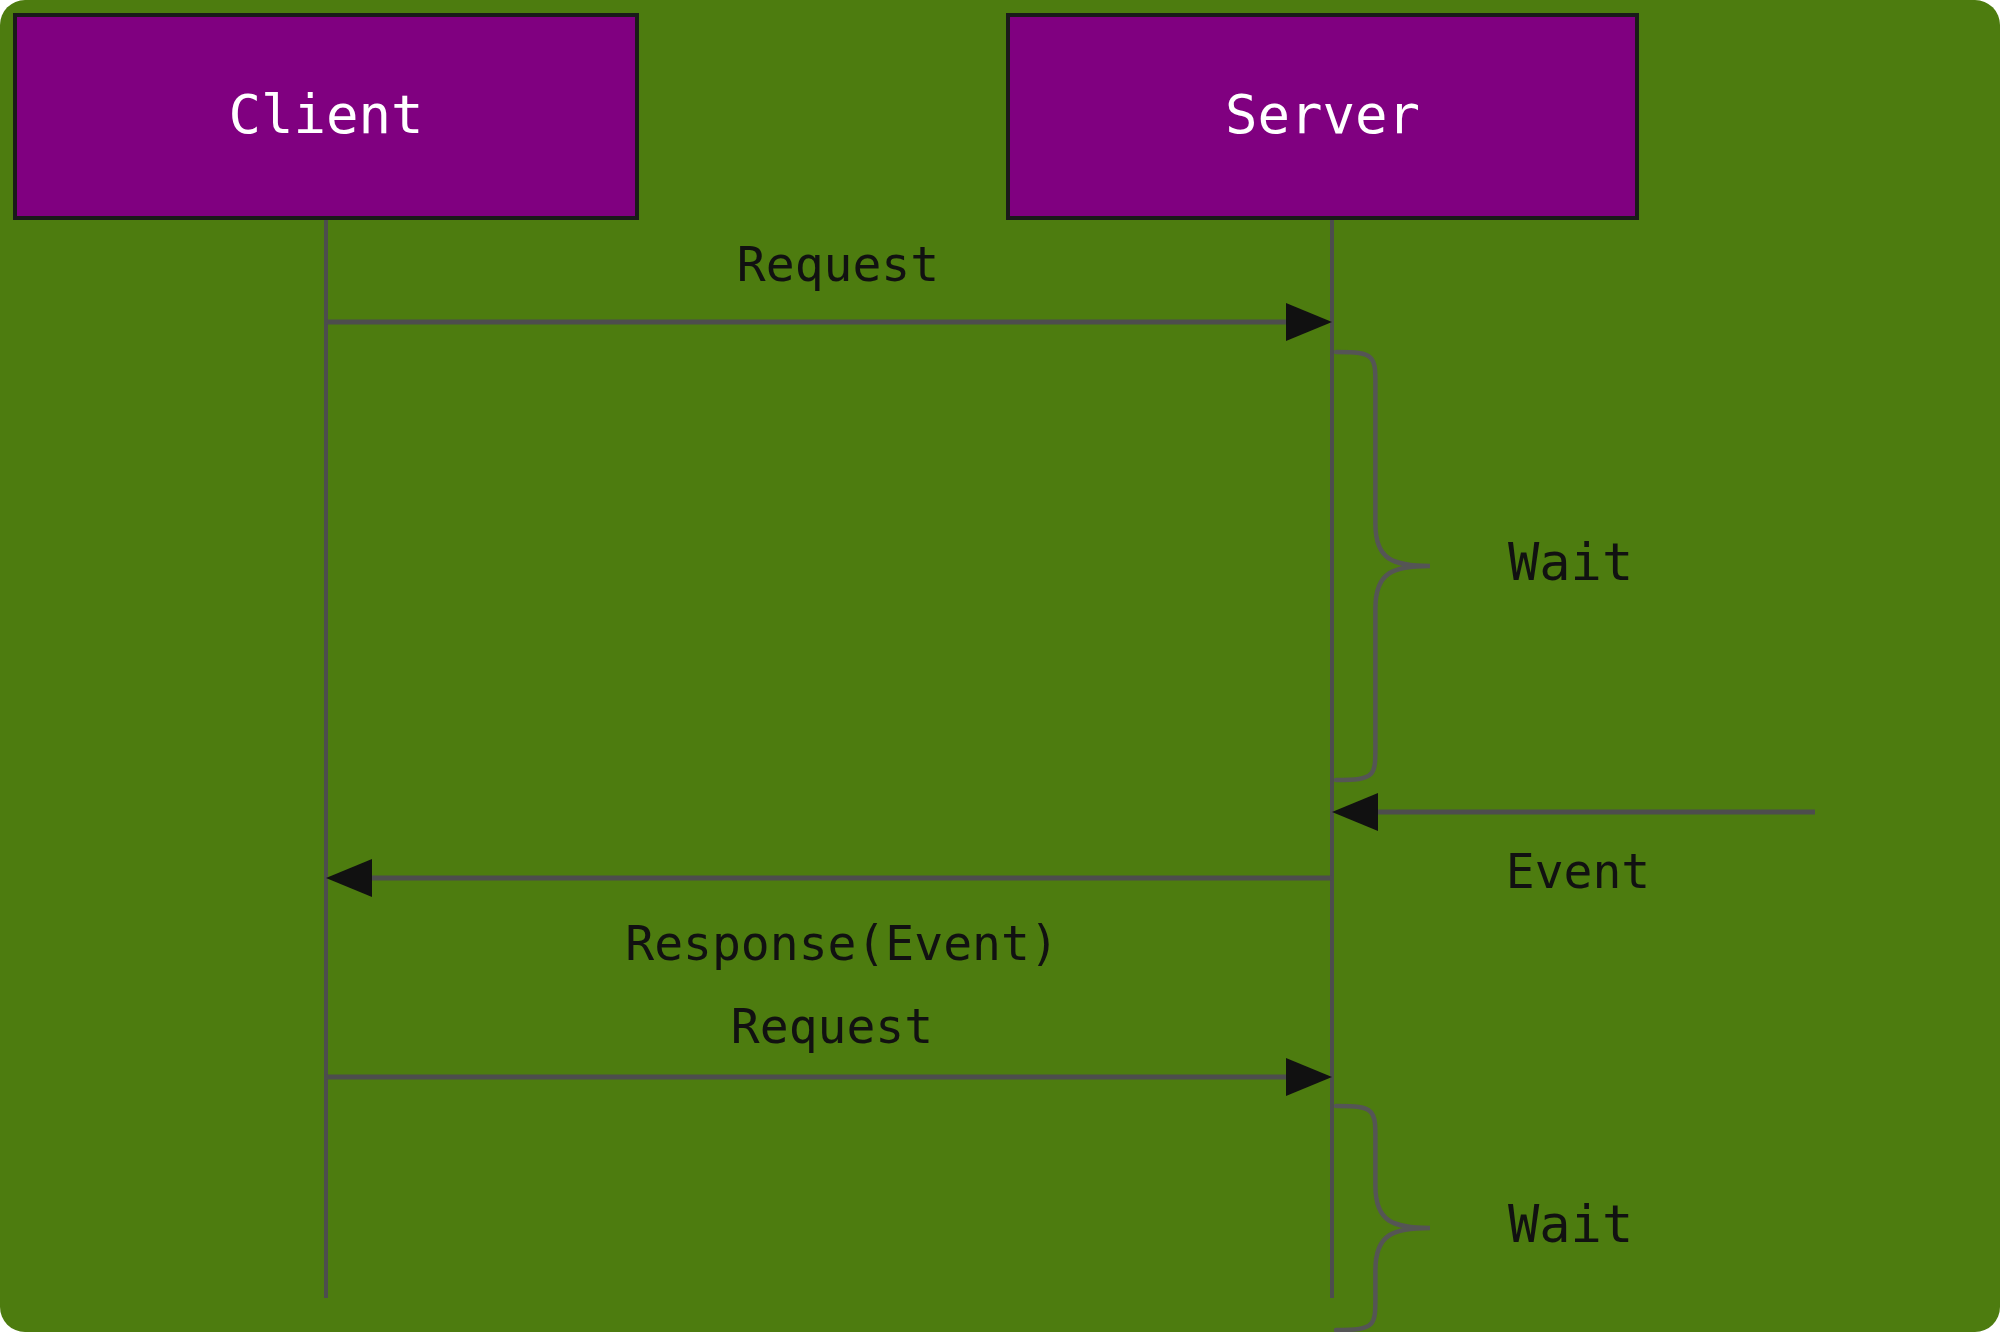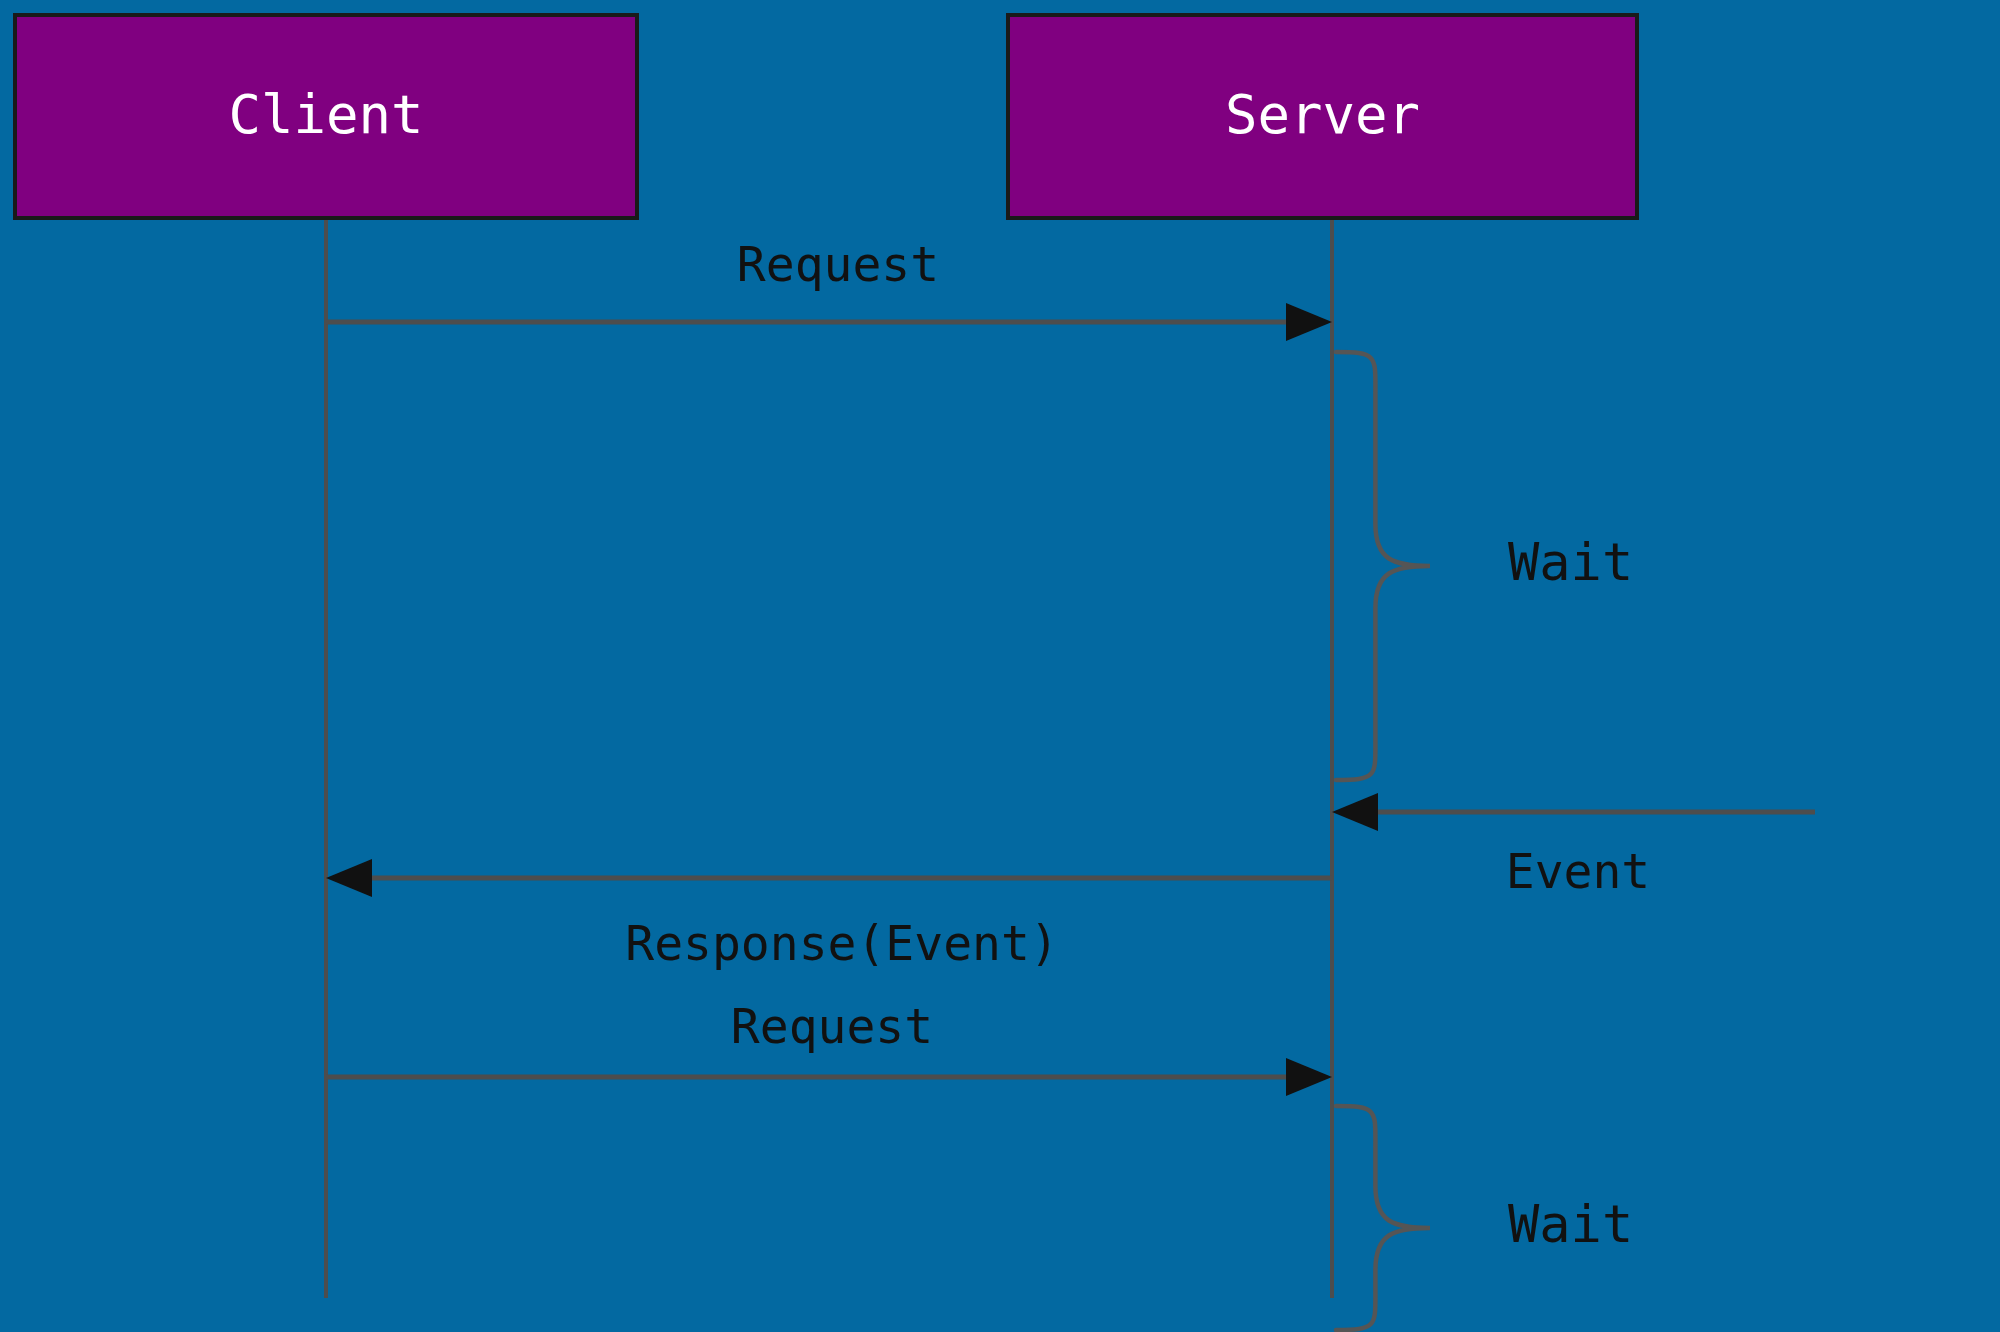--- a/index.html
+++ b/index.html
@@ -4,23 +4,24 @@
 <style>
   html, body {
     margin: 0;
     padding: 0;
     background: #ffffff;
   }
   #diagram-root {
     position: relative;
     width: 2000px;
     height: 1332px;
-    background: #0369a1;
+    background: #4d7c0f;
     font-family: "DejaVu Sans Mono", monospace;
     overflow: hidden;
+    border-radius: 25px;
   }
   #diagram-svg {
     position: absolute;
     top: 0;
     left: 0;
     width: 2000px;
     height: 1332px;
     display: block;
   }
   .participant-box {

